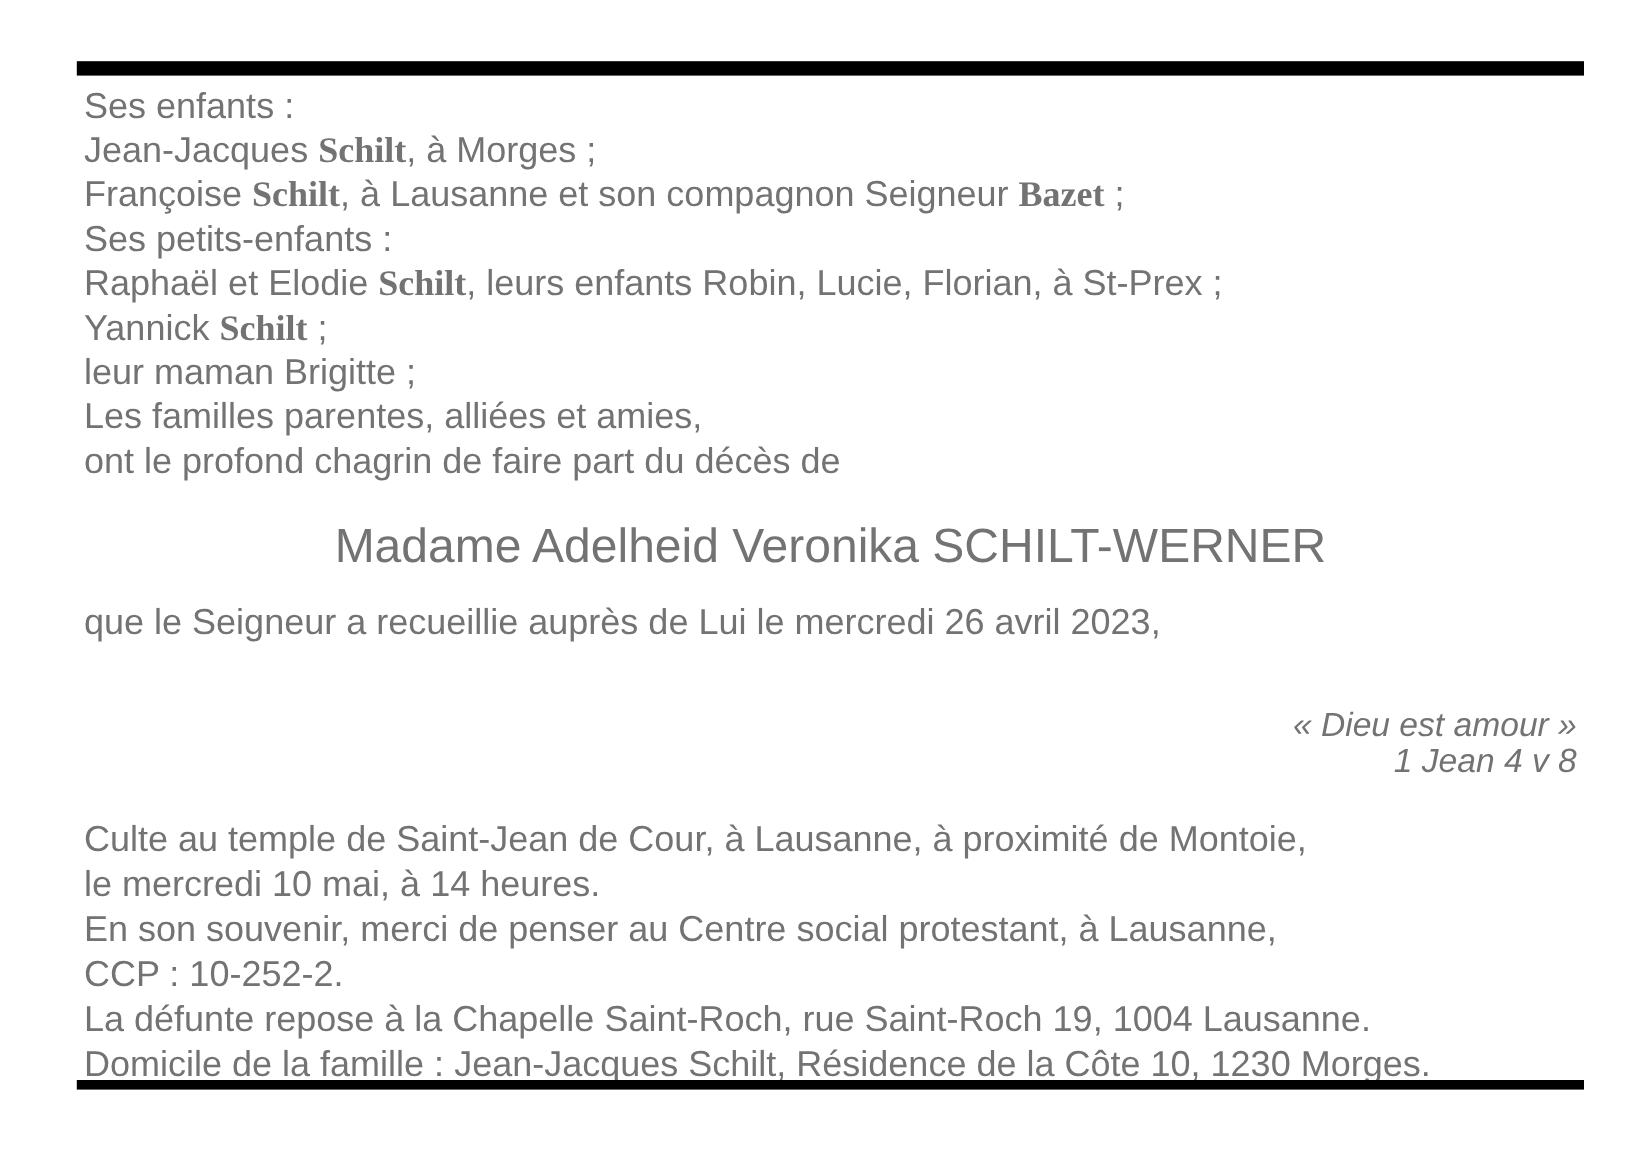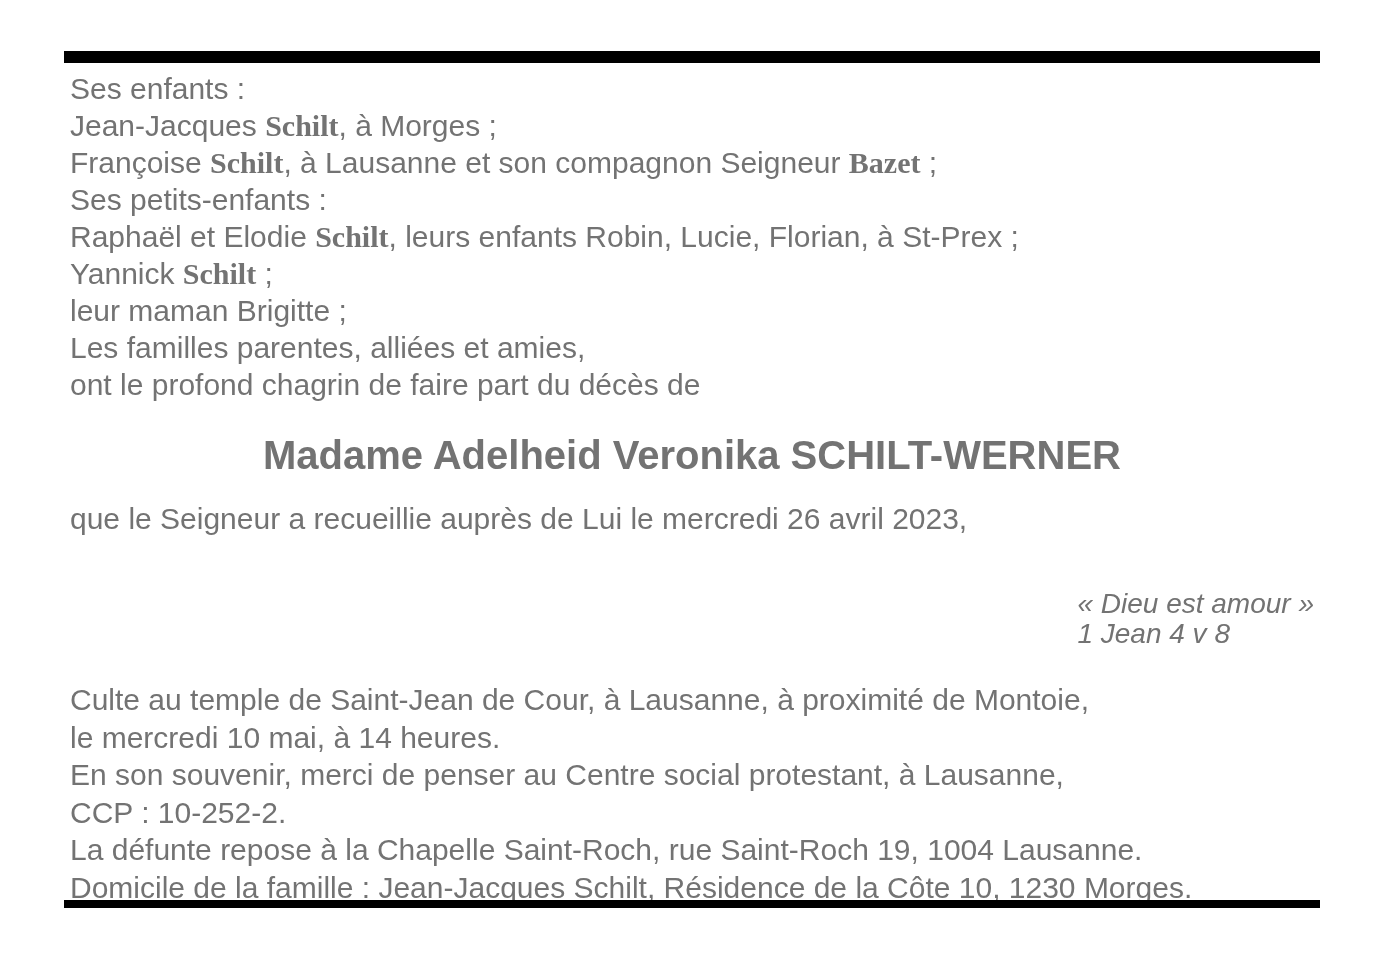--- a/index.html
+++ b/index.html
@@ -39,29 +39,30 @@
   .b { font-weight: bold; font-family: Liberation Serif, serif; }
 
   .deceased-title {
     position: absolute;
     left: 64px;
     top: 431px;
     width: 1256px;
     margin: 0;
     text-align: center;
     font-size: 40px;
-    font-weight: bold;
+    font-weight: normal;
     line-height: 48px;
     white-space: nowrap;
   }
 
   .quote-block {
     position: absolute;
     right: 62px;
     top: 589px;
+    text-align: right;
     font-style: italic;
     font-size: 28px;
     line-height: 30px;
     white-space: nowrap;
   }
 </style>
 </head>
 <body>
 
 <div class="page">

